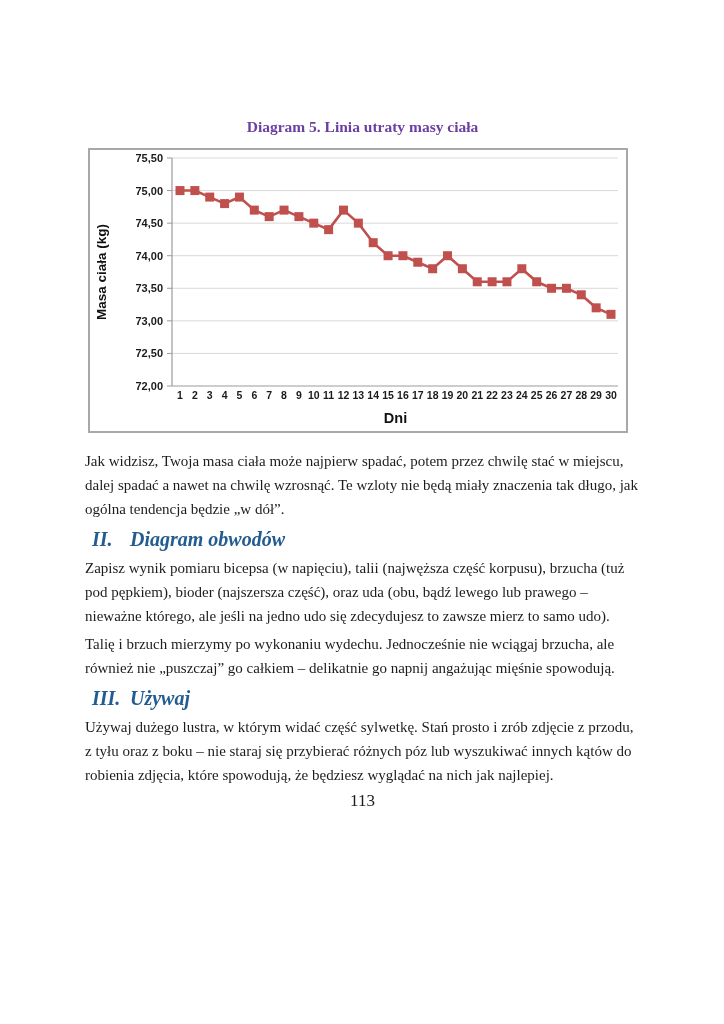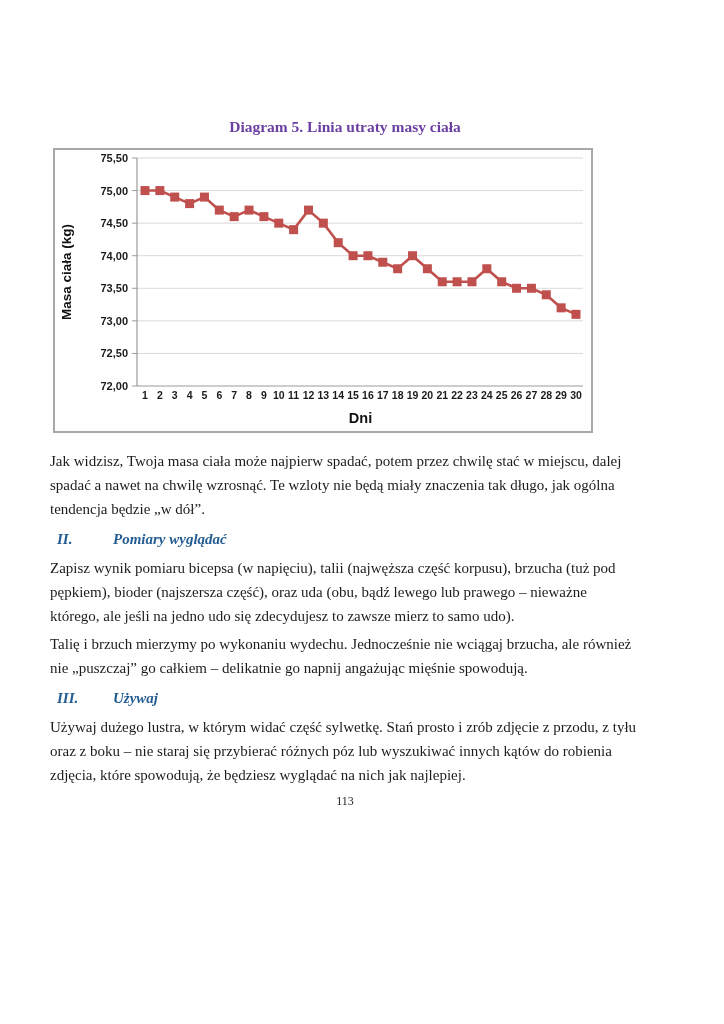--- a/index.html
+++ b/index.html
@@ -2,21 +2,21 @@
 <html style="--title-color: #6B3FA2; --heading-color: #235C91;"><head>
 <meta charset="utf-8">
 <style>
   html, body { margin: 0; padding: 0; background: #ffffff; }
   #page {
     position: relative;
     width: 724px;
     height: 1024px;
     background: #ffffff;
     box-sizing: border-box;
-    padding: 118px 84px 0 50px;
+    padding: 118px 84px 0 85px;
     font-family: "Liberation Serif", serif;
     color: #1c1c1c;
     overflow: hidden;
   }
   .doc-title {
     text-align: center;
     font-weight: bold;
     font-size: 15.5px;
     line-height: 18px;
     margin: 0 0 12px 0;
@@ -38,31 +38,30 @@
   .para {
     margin: 0 0 4px 0;
     font-size: 15px;
     line-height: 24px;
     text-align: left;
   }
   .heading {
     display: flex;
     font-style: italic;
     font-weight: bold;
-    font-size: 15px;
+    font-size: 20px;
     line-height: 24px;
     color: var(--heading-color, #235c91);
     margin: 6px 0 5px 0;
     padding-left: 7px;
-    gap: 18px;
   }
   .heading .num { width: 38px; flex: none; }
   .page-number {
     text-align: center;
-    font-size: 12px;
+    font-size: 17px;
     line-height: 20px;
     margin-top: 4px;
   }
 </style>
 </head>
 <body>
 
 <div id="page">
 
   <div class="doc-title">Diagram 5. Linia utraty masy ciała</div>
@@ -157,21 +156,21 @@
         <rect x="516.5" y="159.8428571428575" width="9" height="9" fill="#C0504D"></rect>
         <text x="16" y="122" text-anchor="middle" class="axis-title-y" transform="rotate(-90 16 122)">Masa ciała (kg)</text>
         <text x="305.5" y="273" text-anchor="middle" class="axis-title-x">Dni</text>
       </svg>
   </div>
 
   <p class="para">Jak widzisz, Twoja masa ciała może najpierw spadać, potem przez chwilę stać w miejscu, dalej spadać a nawet na chwilę wzrosnąć. Te wzloty nie będą miały znaczenia tak długo, jak ogólna tendencja będzie „w dół”.</p>
 
   <div class="heading">
     <span class="num">II.</span>
-    <span>Pomiary wyglądać</span>
+    <span>Diagram obwodów</span>
   </div>
 
 
   <p class="para">Zapisz wynik pomiaru bicepsa (w napięciu), talii (najwęższa część korpusu), brzucha (tuż pod pępkiem), bioder (najszersza część), oraz uda (obu, bądź lewego lub prawego – nieważne którego, ale jeśli na jedno udo się zdecydujesz to zawsze mierz to samo udo).</p>
 
   <p class="para">Talię i brzuch mierzymy po wykonaniu wydechu. Jednocześnie nie wciągaj brzucha, ale również nie „puszczaj” go całkiem – delikatnie go napnij angażując mięśnie spowodują.</p>
 
   <div class="heading">
     <span class="num">III.</span>
     <span>Używaj</span>

